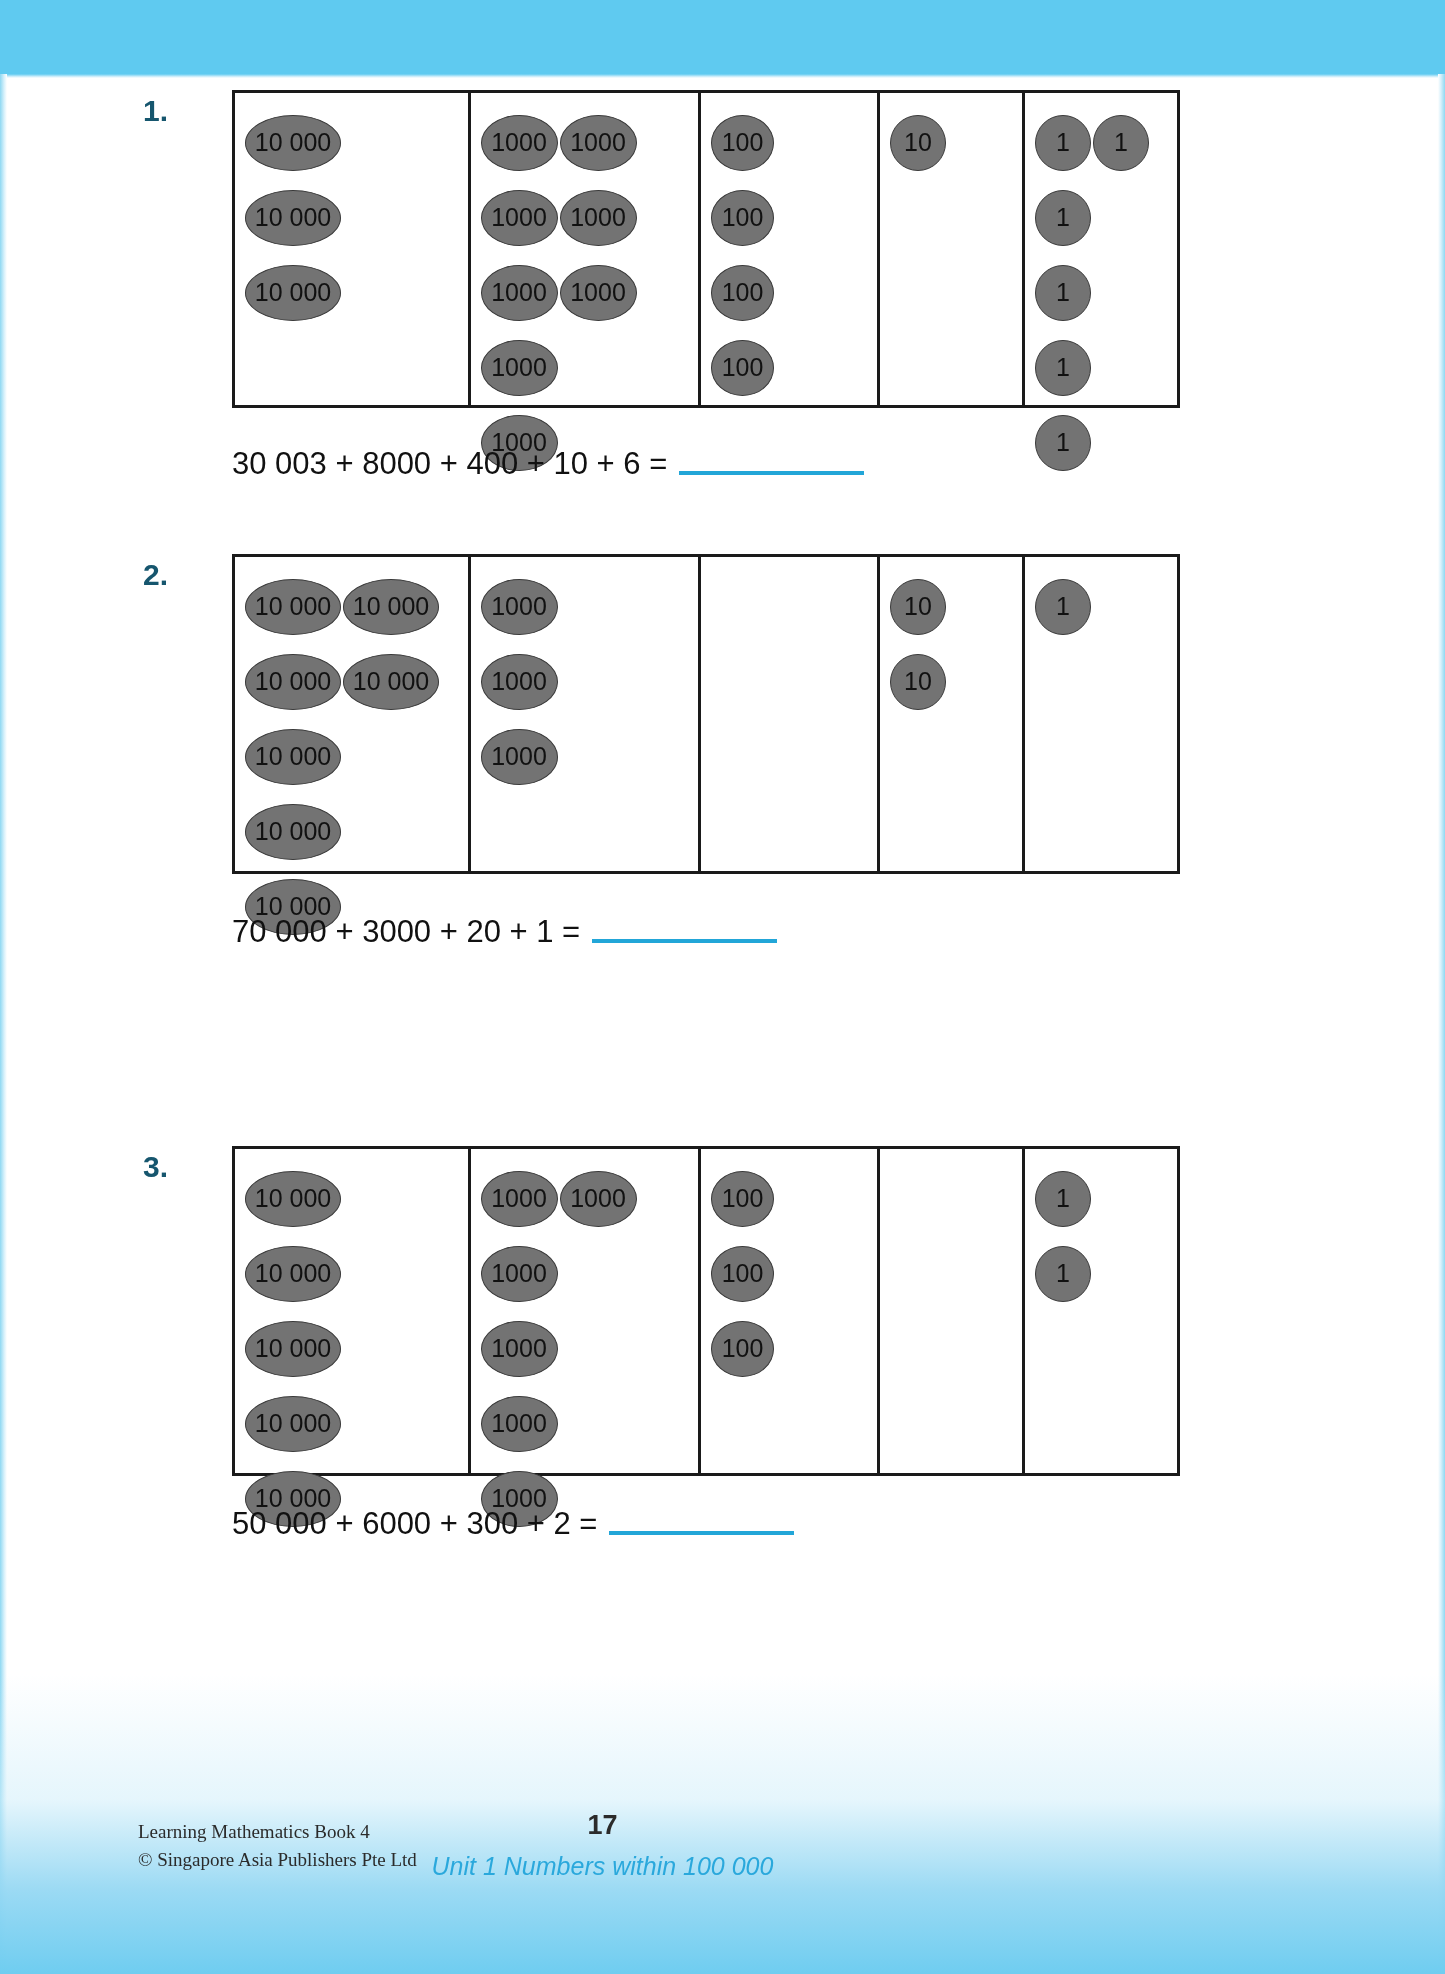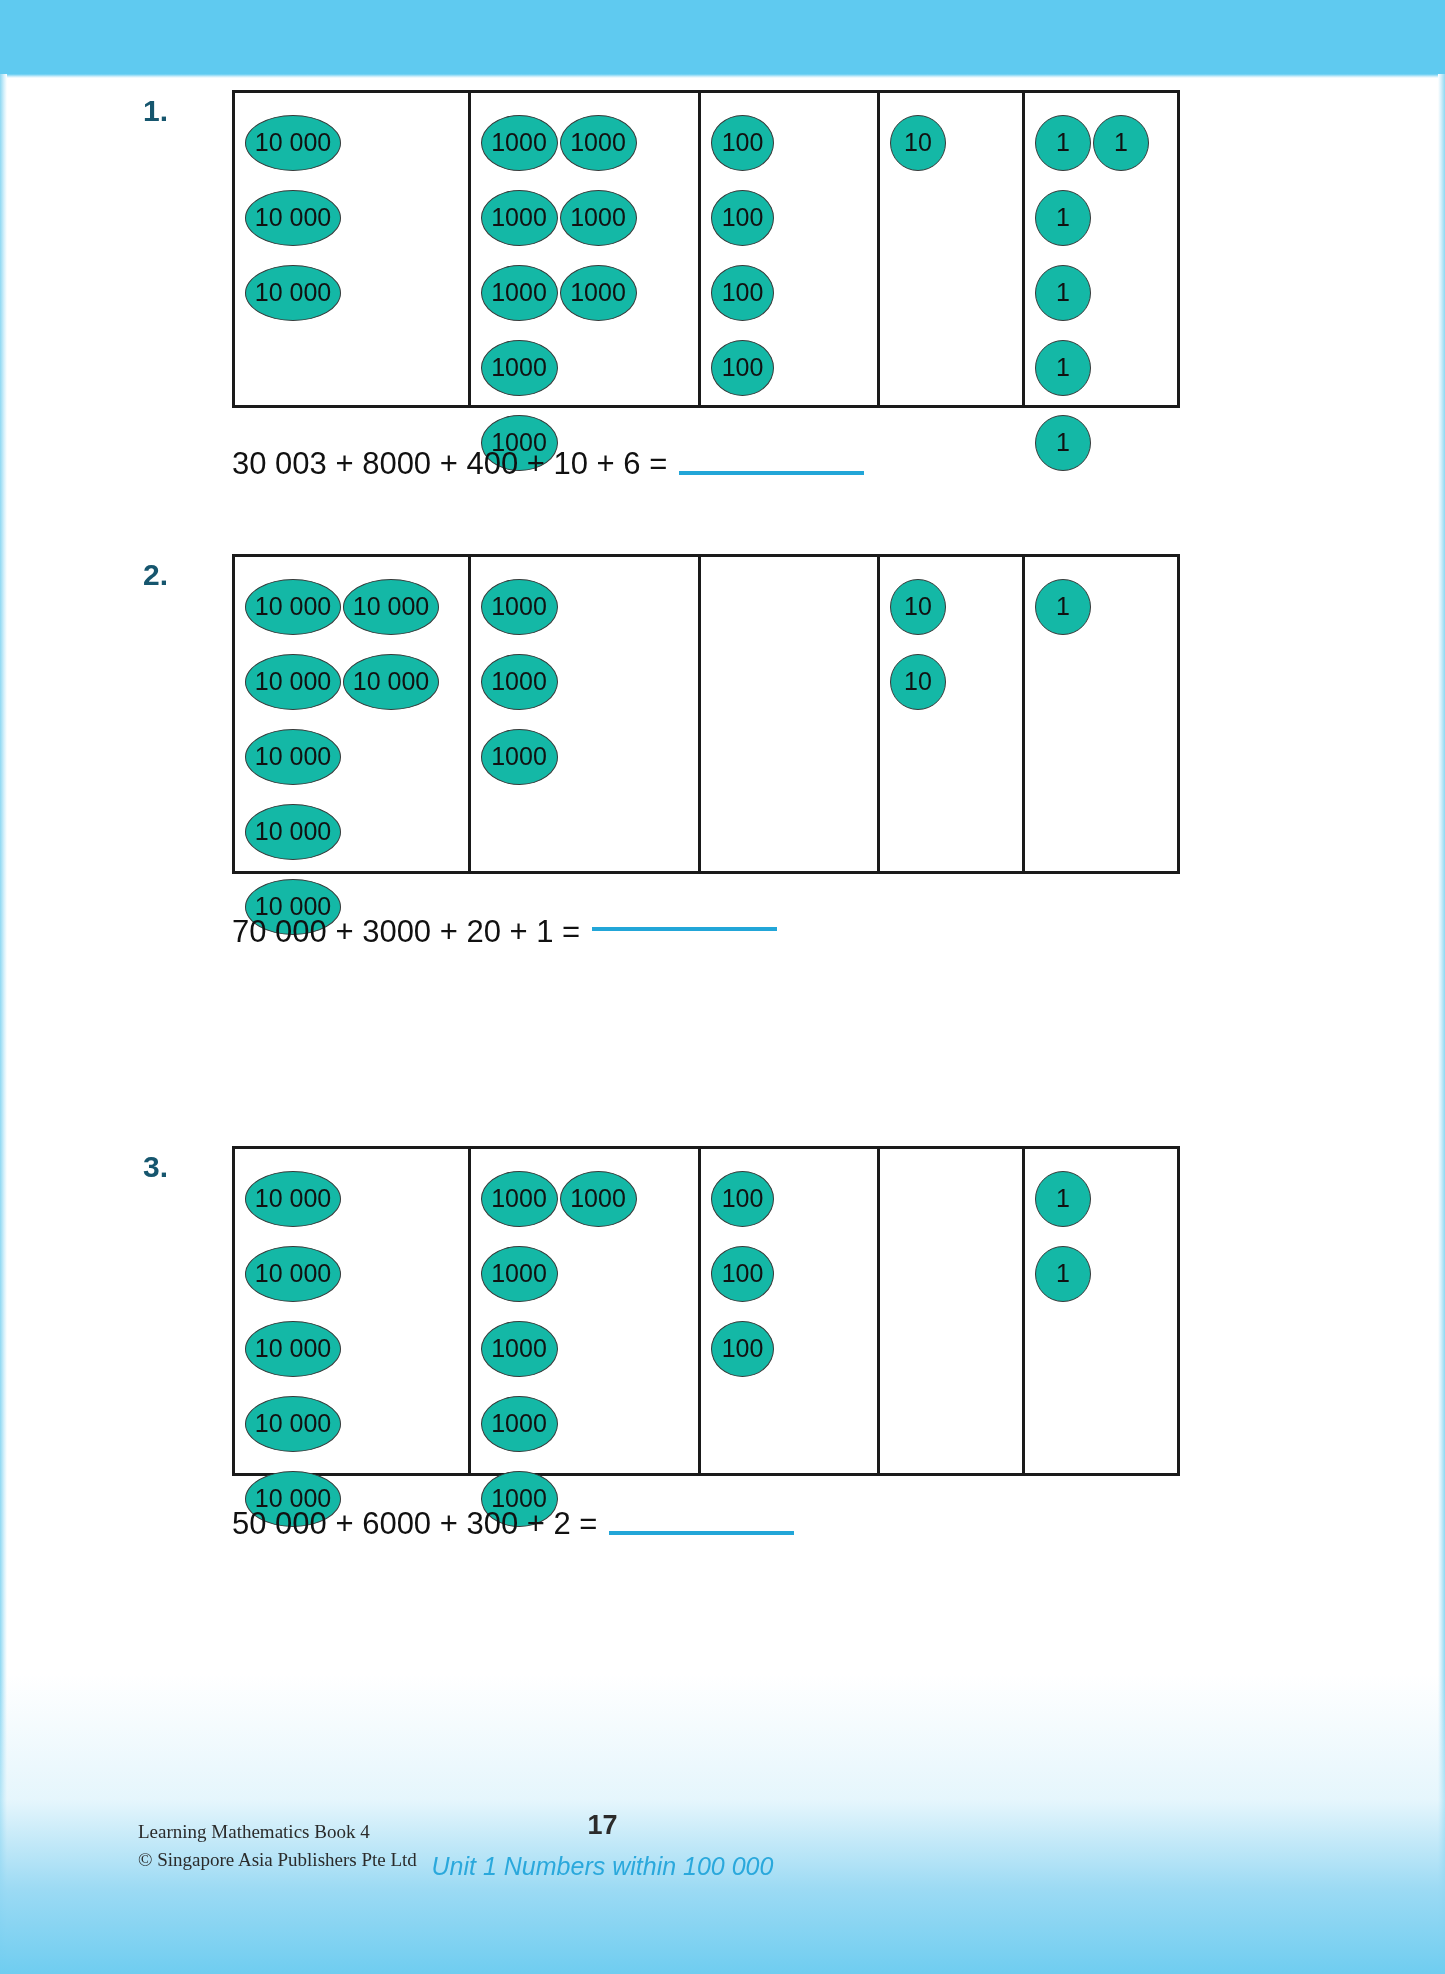--- a/index.html
+++ b/index.html
@@ -49,21 +49,21 @@
 
   .disc-row{
     display:flex;
     align-items:center;
     height:75px;
     padding-left:10px;
     gap:2px;
   }
   .disc{
     display:flex;align-items:center;justify-content:center;
-    background:#14b8a6;
+    background:#737373;
     border:1.6px solid #3a3a3a;
     border-radius:50%;
     color:#111111;
     font-family:"Liberation Sans", sans-serif;
     font-weight:400;
     box-sizing:border-box;
     flex:none;
   }
   .disc.d-10000{width:96px;height:56px;font-size:25px;}
   .disc.d-1000{width:77px;height:56px;font-size:25px;text-align:right;}
@@ -231,21 +231,21 @@
             <div class="disc-row">
               <div class="disc d-10">10</div>
             </div>
           </div>
           <div class="pv-col" style="width: 153px;">
             <div class="disc-row">
               <div class="disc d-1">1</div>
             </div>
           </div>
         </div>
-        <div class="equation" style="left: 232px; top: 840px; align-items: center;"><span>70 000 + 3000 + 20 + 1 =</span><span class="blank-line"></span></div>
+        <div class="equation" style="left: 232px; top: 840px;"><span>70 000 + 3000 + 20 + 1 =</span><span class="blank-line"></span></div>
       </div>
       <div class="exercise">
         <div class="q-number" style="left: 143px; top: 1076px;">3.</div>
         <div class="pv-table" style="left: 232px; top: 1072px; height: 330px; width: 948px;">
           <div class="pv-col" style="width: 237px;">
             <div class="disc-row">
               <div class="disc d-10000">10 000</div>
             </div>
             <div class="disc-row">
               <div class="disc d-10000">10 000</div>

